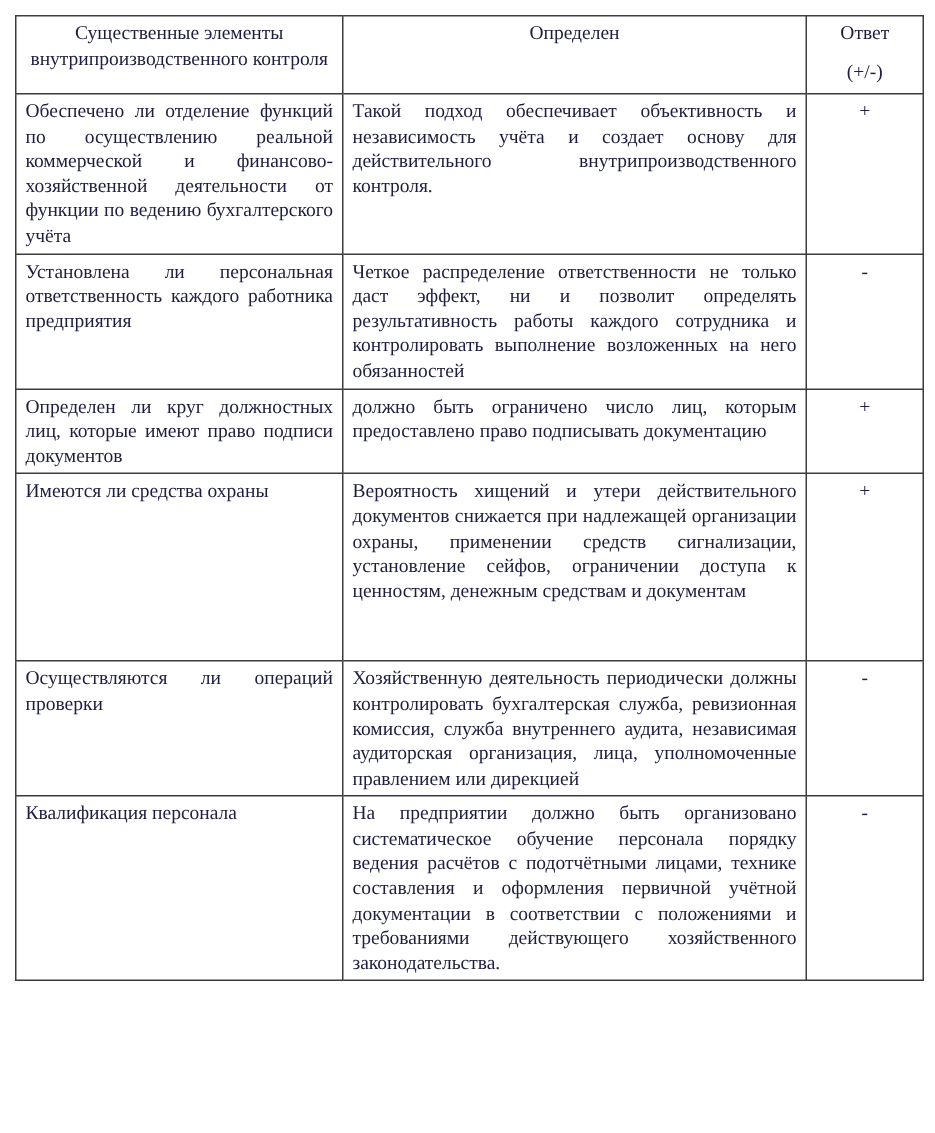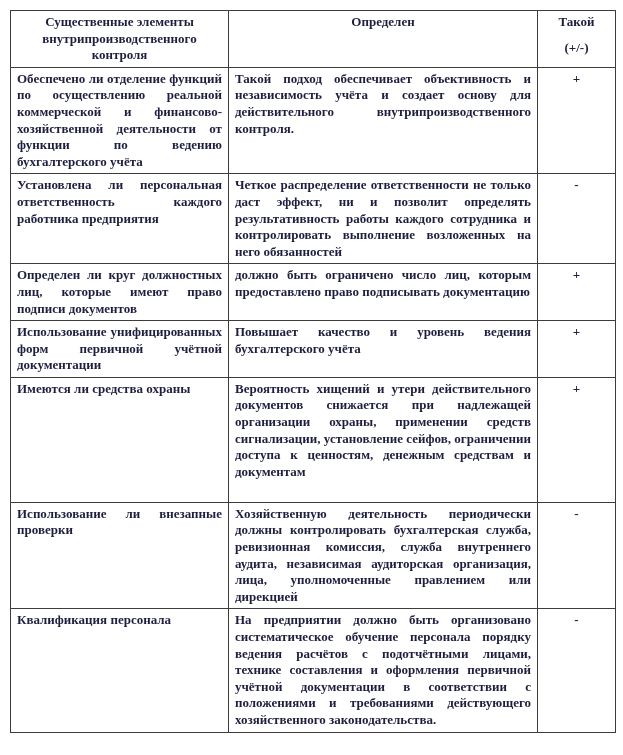--- a/index.html
+++ b/index.html
@@ -21,21 +21,21 @@
     top: 10px;
     width: 605px;
     border-collapse: collapse;
     table-layout: fixed;
   }
   .doc-table td, .doc-table th {
     border: 1px solid #3c3c3c;
     vertical-align: top;
     font-size: 13px;
     line-height: 16.6px;
-    font-weight: bold;
+    font-weight: normal;
     padding: 3px 6px 3px 6px;
     overflow: hidden;
   }
   col.c1 { width: 218px; }
   col.c2 { width: 309px; }
   col.c3 { width: 78px; }
   .head-cell {
     text-align: center;
     padding-top: 4px;
   }
@@ -58,21 +58,21 @@
   <colgroup>
     <col class="c1">
     <col class="c2">
     <col class="c3">
   </colgroup>
   <tbody>
     <tr style="height:52px;">
       <td class="head-cell">Существенные элементы внутрипроизводственного контроля</td>
       <td class="head-cell">Определен</td>
       <td class="head-cell">
-        <div>Такой</div>
+        <div>Ответ</div>
         <div class="answer-sub">(+/-)</div>
       </td>
     </tr>
 
     <tr style="height:101px;">
       <td class="cell-element">Обеспечено ли отделение функций по осуществлению реальной коммерческой и финансово-хозяйственной деятельности от функции по ведению бухгалтерского учёта</td>
       <td class="cell-value">Такой подход обеспечивает объективность и независимость учёта и создает основу для действительного внутрипроизводственного контроля.</td>
       <td class="cell-answer">+</td>
     </tr>
 
@@ -82,34 +82,29 @@
       <td class="cell-value">Четкое распределение ответственности не только даст эффект, ни и позволит определять результативность работы каждого сотрудника и контролировать выполнение возложенных на него обязанностей</td>
       <td class="cell-answer">-</td>
     </tr>
 
     <tr style="height:54px;">
       <td class="cell-element">Определен ли круг должностных лиц, которые имеют право подписи документов</td>
       <td class="cell-value">должно быть ограничено число лиц, которым предоставлено право подписывать документацию</td>
       <td class="cell-answer">+</td>
     </tr>
 
-    <tr style="height:56px;">
-      <td class="cell-element">Использование унифицированных форм первичной учётной документации</td>
-      <td class="cell-value">Повышает качество и уровень ведения бухгалтерского учёта</td>
-      <td class="cell-answer">+</td>
-    </tr>
 
     <tr style="height:125px;margin-top:40px;">
       <td class="cell-element">Имеются ли средства охраны</td>
       <td class="cell-value">Вероятность хищений и утери действительного документов снижается при надлежащей организации охраны, применении средств сигнализации, установление сейфов, ограничении доступа к ценностям, денежным средствам и документам</td>
       <td class="cell-answer">+</td>
     </tr>
 
     <tr style="height:84px;">
-      <td class="cell-element">Использование ли внезапные проверки</td>
+      <td class="cell-element">Осуществляются ли операций проверки</td>
       <td class="cell-value">Хозяйственную деятельность периодически должны контролировать бухгалтерская служба, ревизионная комиссия, служба внутреннего аудита, независимая аудиторская организация, лица, уполномоченные правлением или дирекцией</td>
       <td class="cell-answer">-</td>
     </tr>
 
     <tr style="height:121px;">
       <td class="cell-element">Квалификация персонала</td>
       <td class="cell-value">На предприятии должно быть организовано систематическое обучение персонала порядку ведения расчётов с подотчётными лицами, технике составления и оформления первичной учётной документации в соответствии с положениями и требованиями действующего хозяйственного законодательства.</td>
       <td class="cell-answer">-</td>
     </tr>
   </tbody>

